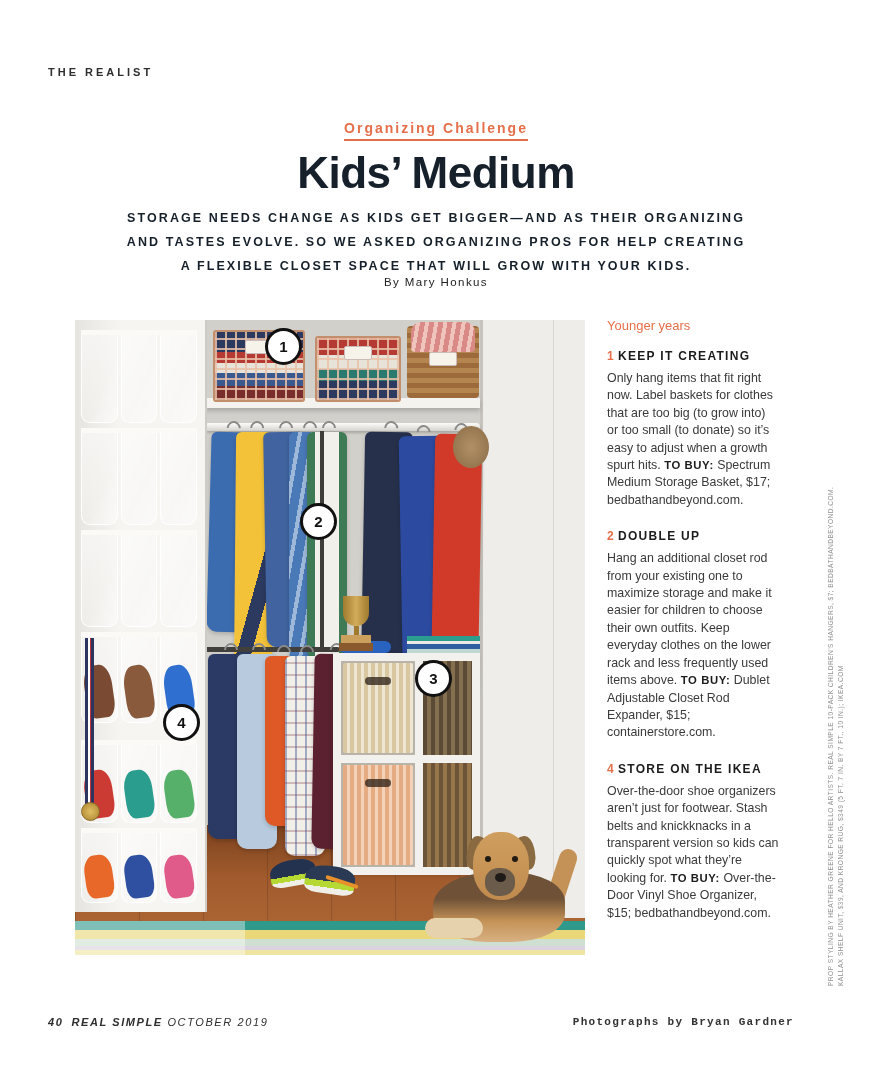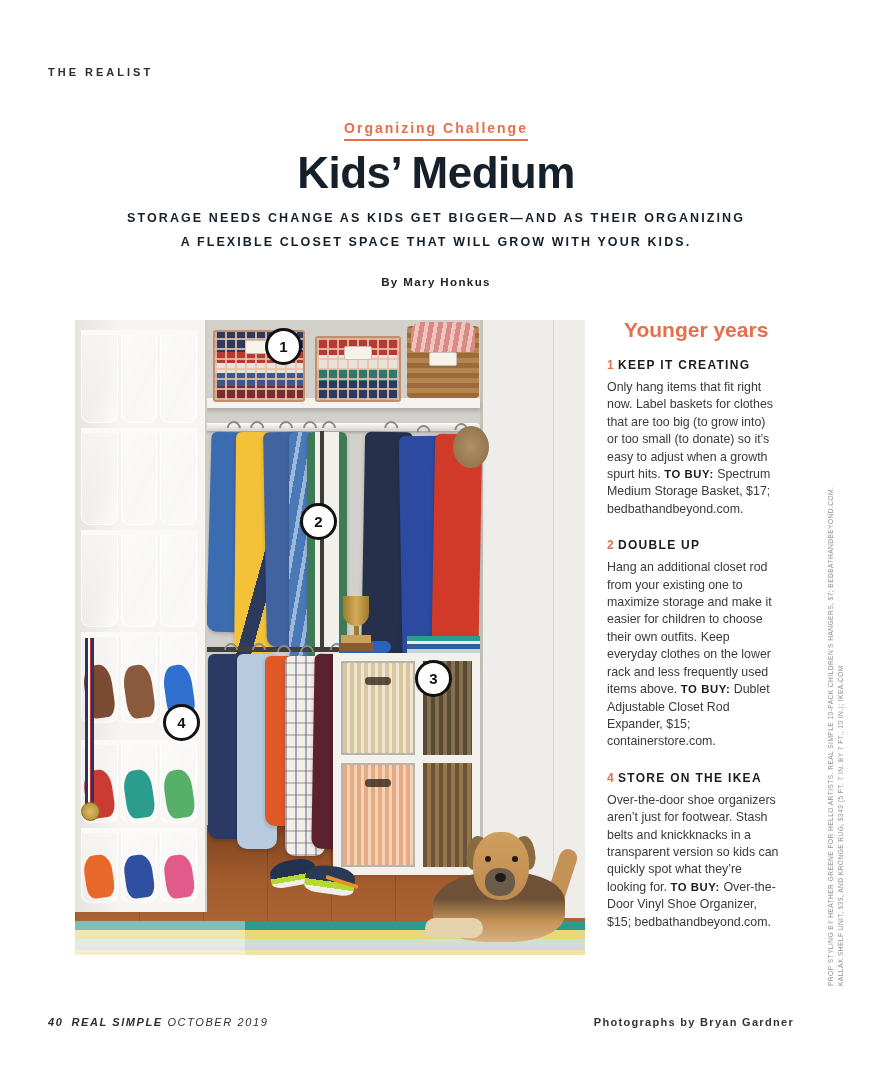--- a/index.html
+++ b/index.html
@@ -9,41 +9,41 @@
 
   
   .kicker{left:48px;top:66px;font-size:11px;font-weight:700;letter-spacing:3px;color:#2e2e2e;}
   .eyebrow-wrap{left:0;top:119px;width:872px;text-align:center;}
   .eyebrow{display:inline-block;font-size:14px;font-weight:700;letter-spacing:2px;color:#e56f4a;
            border-bottom:2.5px solid #e56f4a;padding-bottom:3px;}
   .title{left:0;top:148px;width:872px;text-align:center;font-size:44px;font-weight:700;
          letter-spacing:-0.5px;color:#15202b;margin:0;}
   .deck{left:0;top:206px;width:872px;text-align:center;font-size:12.5px;font-weight:700;
         letter-spacing:2.1px;line-height:24px;color:#15202b;}
-  .byline{left:0;top:276px;width:872px;text-align:center;font-size:11.5px;font-weight:700;
+  .byline{left:0;top:276px;width:872px;text-align:center;font-size:11.5px;font-weight:400;
           letter-spacing:1.4px;color:#222;}
 
   
   .column{left:607px;top:318px;width:172px;}
-  .col-heading{font-size:21px;font-weight:700;color:#e56f4a;margin:0 0 16px 17px;}
+  .col-heading{font-size:13px;font-weight:400;color:#e56f4a;margin:0 0 16px 0;}
   .tip{margin-bottom:20px;}
   .tip h3{font-size:12px;font-weight:700;letter-spacing:1.3px;color:#1c1c1c;margin:0 0 7px 0;}
   .tip h3 .num{color:#e56f4a;margin-right:3px;}
   .tip p{font-size:12.4px;line-height:17.4px;color:#3a3a3a;margin:0;}
   .tip p strong{font-size:11.3px;letter-spacing:0.6px;color:#1c1c1c;}
 
   
   .credits{left:554px;top:694px;width:564px;transform:rotate(-90deg);transform-origin:center;
            font-size:6.6px;letter-spacing:0.45px;color:#909090;line-height:10px;text-align:left;}
 
   
   .footer-left{left:48px;top:1016px;font-size:11px;letter-spacing:1.6px;color:#2e2e2e;font-style:italic;}
   .footer-left b{font-weight:700;}
   .footer-left .sp{display:inline-block;width:8px;}
-  .footer-right{right:78px;top:1016px;font-size:11px;font-weight:600;letter-spacing:1.3px;color:#333;}
+  .footer-right{right:78px;top:1016px;font-size:11px;font-weight:600;letter-spacing:1.3px;color:#333;font-family:Liberation Mono, monospace;}
 
   
   .photo{left:75px;top:320px;width:510px;height:635px;overflow:hidden;background:#d2d0cb;}
   .ph-wall{position:absolute;left:130px;top:0;width:275px;height:510px;background:#d2d0cb;}
   .ph-floor{position:absolute;left:0;top:505px;width:510px;height:130px;
     background:linear-gradient(180deg,#7d431f,#a05a2c 40%,#b26c3a);}
   .ph-floor:after{content:"";position:absolute;inset:0;
     background:repeating-linear-gradient(90deg,rgba(0,0,0,.14) 0 1px,transparent 1px 64px);}
   .ph-rug{position:absolute;left:0;top:601px;width:510px;height:34px;
     background:linear-gradient(180deg,#2f9a8c 0 9px,#e9d77a 9px 18px,#cfe0d2 18px 25px,#dad2de 25px 29px,#efe5a3 29px 34px);}
@@ -185,20 +185,21 @@
 <div class="abs kicker">THE REALIST</div>
 
 <div class="abs eyebrow-wrap">
   <span class="eyebrow">Organizing Challenge</span>
 </div>
 
 <h1 class="abs title">Kids’ Medium</h1>
 
 <div class="abs deck">
   <div>STORAGE NEEDS CHANGE AS KIDS GET BIGGER—AND AS THEIR ORGANIZING</div>
+  <div>AND TASTES EVOLVE. SO WE ASKED ORGANIZING PROS FOR HELP CREATING</div>
   <div>A FLEXIBLE CLOSET SPACE THAT WILL GROW WITH YOUR KIDS.</div>
 </div>
 
 <div class="abs byline">By Mary Honkus</div>
 
 <div class="abs photo">
   <div class="ph-wall"></div>
   <div class="ph-floor"></div>
   <div class="ph-rug"></div>
   <div class="ph-right"></div>

